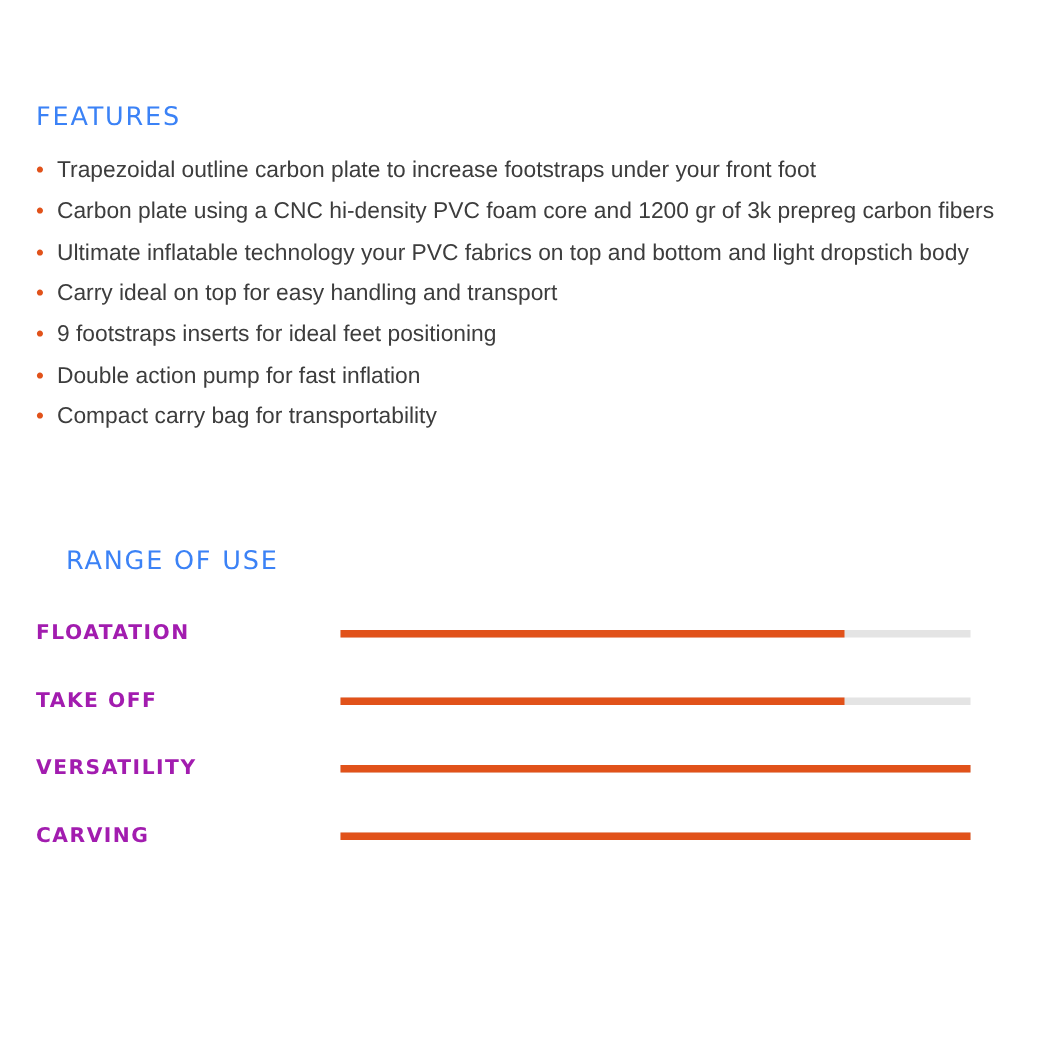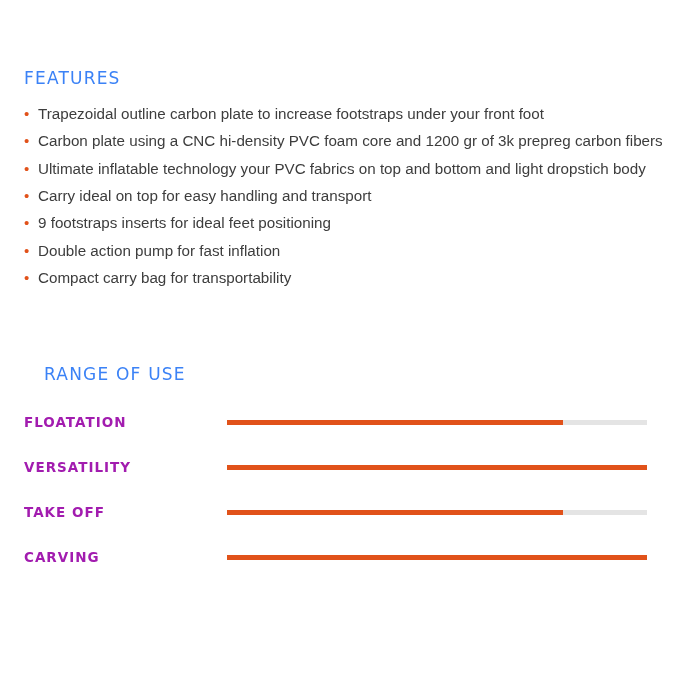--- a/index.html
+++ b/index.html
@@ -123,29 +123,29 @@
   <div class="section-title" id="range-title">RANGE OF USE</div>
 
   <div class="range-list">
       <div class="range-row">
         <div class="range-label">FLOATATION</div>
         <div class="range-track" style="background: rgb(228, 228, 228);">
           <div class="range-fill" style="background: rgb(225, 82, 26); width: 80%;"></div>
         </div>
       </div>
       <div class="range-row">
+        <div class="range-label">TAKE OFF</div>
+        <div class="range-track" style="background: rgb(228, 228, 228);">
+          <div class="range-fill" style="background: rgb(225, 82, 26); width: 80%;"></div>
+        </div>
+      </div>
+      <div class="range-row">
         <div class="range-label">VERSATILITY</div>
         <div class="range-track" style="background: rgb(228, 228, 228);">
           <div class="range-fill" style="background: rgb(225, 82, 26); width: 100%;"></div>
-        </div>
-      </div>
-      <div class="range-row">
-        <div class="range-label">TAKE OFF</div>
-        <div class="range-track" style="background: rgb(228, 228, 228);">
-          <div class="range-fill" style="background: rgb(225, 82, 26); width: 80%;"></div>
         </div>
       </div>
       <div class="range-row">
         <div class="range-label">CARVING</div>
         <div class="range-track" style="background: rgb(228, 228, 228);">
           <div class="range-fill" style="background: rgb(225, 82, 26); width: 100%;"></div>
         </div>
       </div>
     </div>
 

